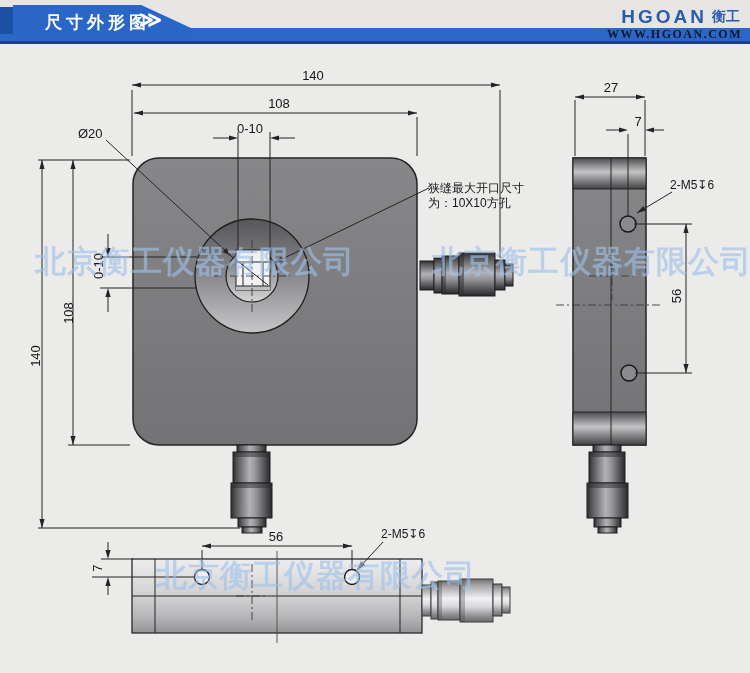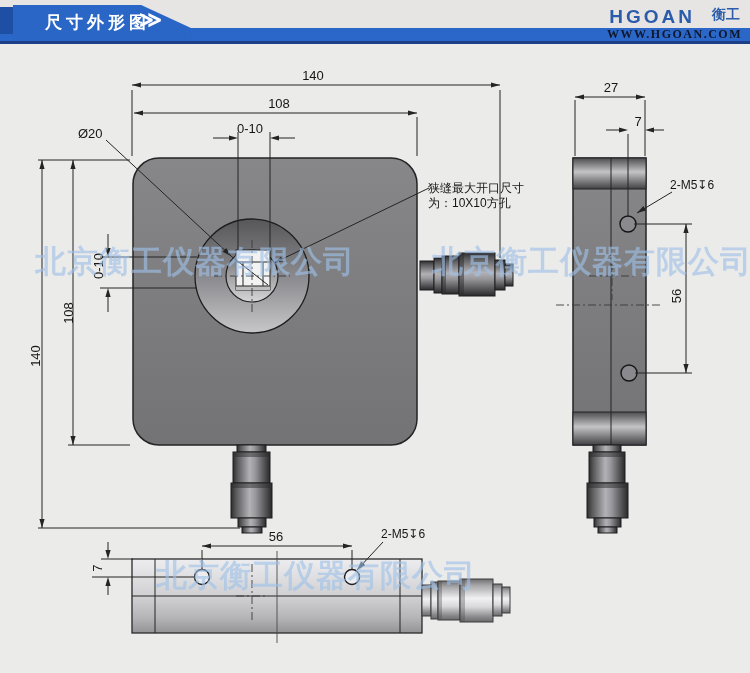--- a/index.html
+++ b/index.html
@@ -17,23 +17,23 @@
     position:absolute;top:5px;left:13px;width:178px;height:36px;background:#2a66c6;
     clip-path:polygon(0 0,72% 0,100% 64%,100% 100%,0 100%);
   }
   .header .title{
     position:absolute;top:11px;left:45px;color:#fff;font-size:17px;font-weight:bold;
     letter-spacing:4px;white-space:nowrap;z-index:3;
   }
   .header .chevrons{
     position:absolute;top:7px;left:139px;color:#fff;font-size:22px;font-weight:bold;z-index:3;
   }
-  .logo{position:absolute;top:6px;right:10px;z-index:3;white-space:nowrap;display:flex;align-items:flex-start}
+  .logo{position:absolute;top:6px;right:10px;z-index:3;white-space:nowrap;display:flex;align-items:center}
   .logo .brand{font-size:19px;font-weight:bold;letter-spacing:3px;color:#2b5cab}
-  .logo .brand-cn{font-size:14px;font-weight:bold;color:#2b5cab;margin-left:17px}
+  .logo .brand-cn{font-size:14px;font-weight:bold;color:#2b5cab;margin-left:5px}
   .url{
     position:absolute;top:28px;right:8px;height:13px;line-height:13px;z-index:3;
     color:#0f172a;font-family:"Liberation Serif",serif;font-weight:bold;font-size:12px;letter-spacing:1.5px;
   }
   
   svg{position:absolute;top:0;left:0;z-index:1}
   .ln{stroke:#242424;stroke-width:1;fill:none}
   .cl{stroke:#3a3a3a;stroke-width:.9;fill:none;stroke-dasharray:8 3 2 3}
   .sol{stroke:#4a4a4a;stroke-width:.9;fill:none}
   .ar{fill:#242424;stroke:none}

